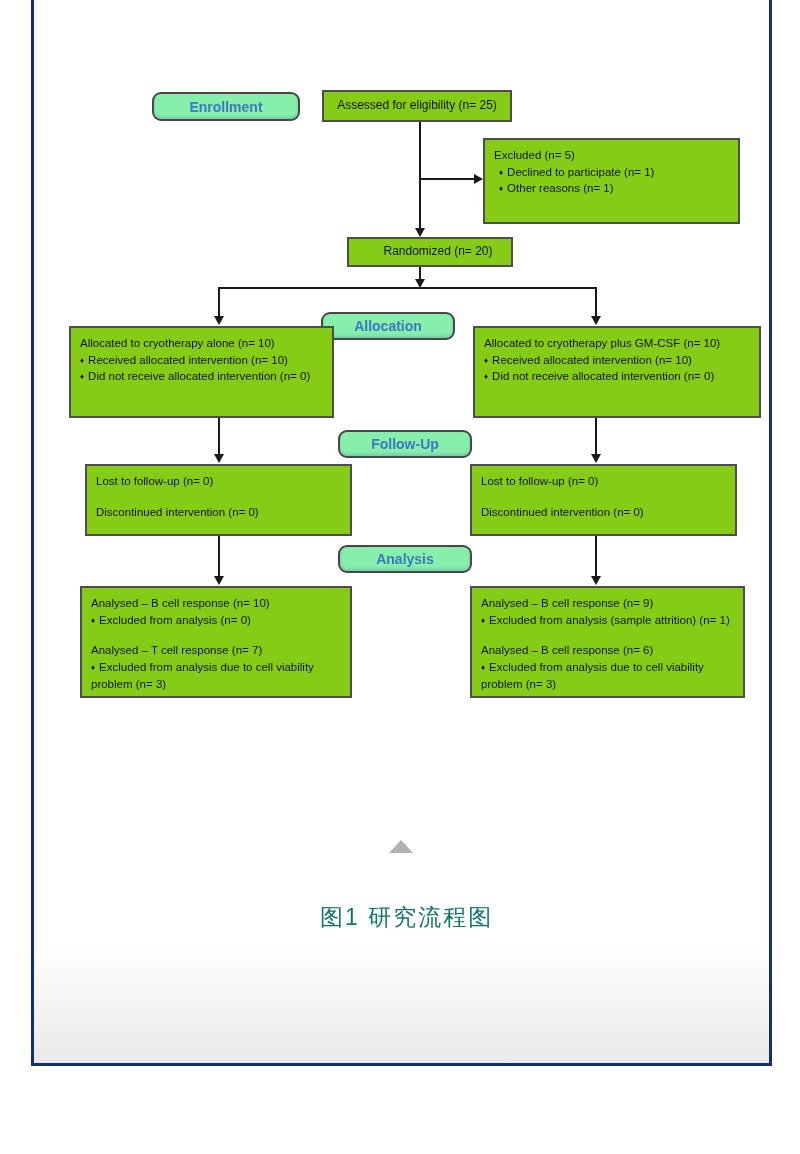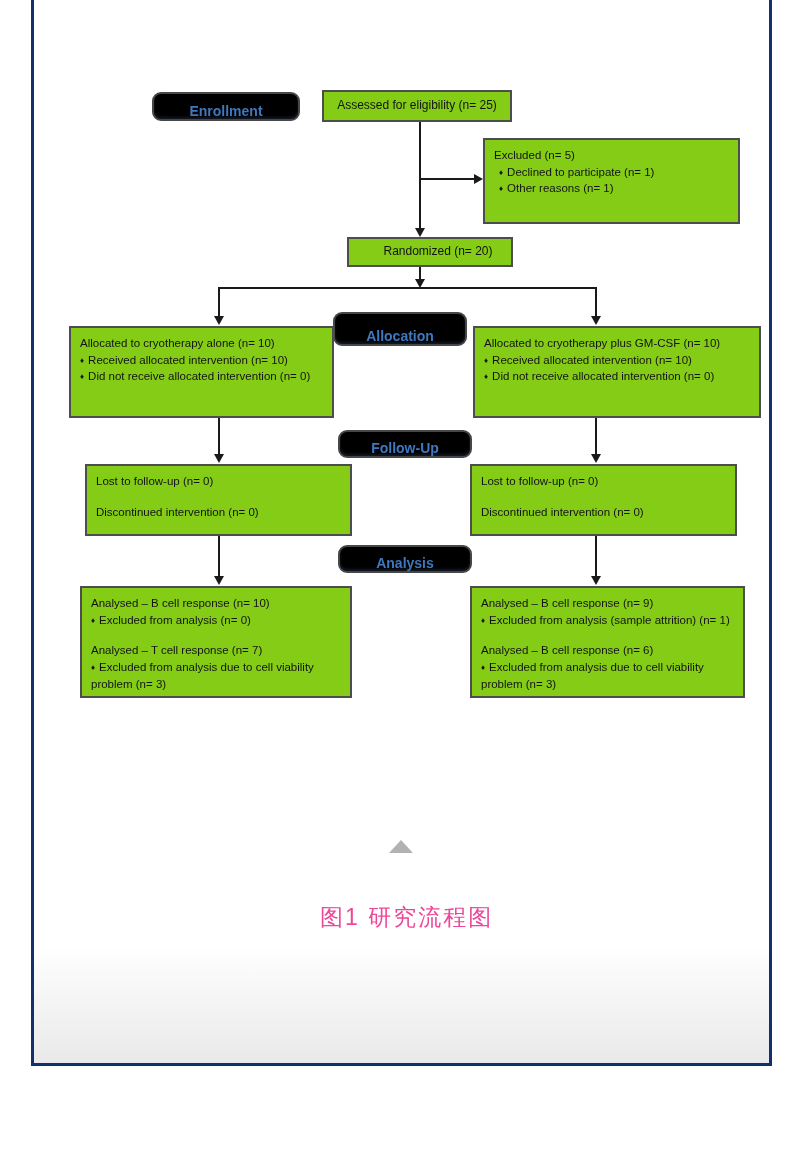--- a/index.html
+++ b/index.html
@@ -3,23 +3,23 @@
 <meta charset="utf-8">
 <style>
   * { margin:0; padding:0; box-sizing:border-box; }
   html,body { width:800px; height:1154px; background:#ffffff;
     font-family:"Liberation Sans", sans-serif; position:relative; overflow:hidden; }
 
   .panel { position:absolute; left:31px; top:0; width:741px; height:1066px;
     border-left:3px solid #12306b; border-right:3px solid #12306b; border-bottom:3px solid #12306b;
     background:linear-gradient(to bottom, #ffffff 0%, #ffffff 89%, #e9e9e9 100%); }
 
-  .stage-label { position:absolute; background:#000000; border:2px solid #474747; border-radius:9px;
+  .stage-label { position:absolute; background:#86efac; border:2px solid #474747; border-radius:9px;
     color:#3e78bf; font-weight:bold; font-size:14px;
-    display:flex; align-items:flex-end; justify-content:center;
+    display:flex; align-items:center; justify-content:center;
     box-shadow:inset 0 -2px 3px rgba(70,100,150,.25); }
 
   .fbox { position:absolute; background:#84cc16; border:2px solid #4d4d4d;
     font-size:11.5px; color:#141414; line-height:1.45; }
   .fbox.center { display:flex; align-items:center; justify-content:center; font-size:12px; }
   .fbox.pad { padding:7px 9px; }
 
   .line { position:absolute; background:#1a1a1a; }
   .arrow-down { position:absolute; width:0; height:0;
     border-left:5px solid transparent; border-right:5px solid transparent; border-top:9px solid #1a1a1a; }
@@ -28,21 +28,21 @@
 
   .bullet-line .glyph { font-size:8px; margin-right:4px; position:relative; top:-1px; }
   .indent { padding-left:5px; }
   .group-gap { margin-top:14px; }
 
   .triangle-up { position:absolute; left:389px; top:840px; width:0; height:0;
     border-left:12px solid transparent; border-right:12px solid transparent;
     border-bottom:13px solid #b2b2b2; cursor:pointer; }
 
   .caption { position:absolute; left:320px; top:902px; font-size:23px;
-    color:#ec4899; letter-spacing:2px; white-space:nowrap; }
+    color:#0f766e; letter-spacing:2px; white-space:nowrap; }
 </style>
 </head>
 <body>
 
 <div class="panel"></div>
 
 <div class="stage-label" style="left:152px; top:92px; width:148px; height:29px;">
   <span>Enrollment</span>
 </div>
 
@@ -70,21 +70,21 @@
 </div>
 
 <div class="line" style="left:419px; top:267px; width:2px; height:13px;"></div>
 <div class="arrow-down" style="left:415px; top:279px;"></div>
 <div class="line" style="left:219px; top:287px; width:378px; height:2px;"></div>
 <div class="line" style="left:218px; top:287px; width:2px; height:30px;"></div>
 <div class="arrow-down" style="left:214px; top:316px;"></div>
 <div class="line" style="left:595px; top:287px; width:2px; height:30px;"></div>
 <div class="arrow-down" style="left:591px; top:316px;"></div>
 
-<div class="stage-label" style="left:333px; top:312px; width:134px; height:34px;">
+<div class="stage-label" style="left:321px; top:312px; width:134px; height:28px;">
   <span>Allocation</span>
 </div>
 
 <div class="fbox pad" style="left:63px; top:326px; width:265px; height:92px;margin-left:6px;">
   <div>Allocated to cryotherapy alone (n= 10)</div>
   <div class="bullet-line">
     <span class="glyph">♦</span><span>Received allocated intervention (n= 10)</span>
   </div>
   <div class="bullet-line">
     <span class="glyph">♦</span><span>Did not receive allocated intervention (n= 0)</span>

